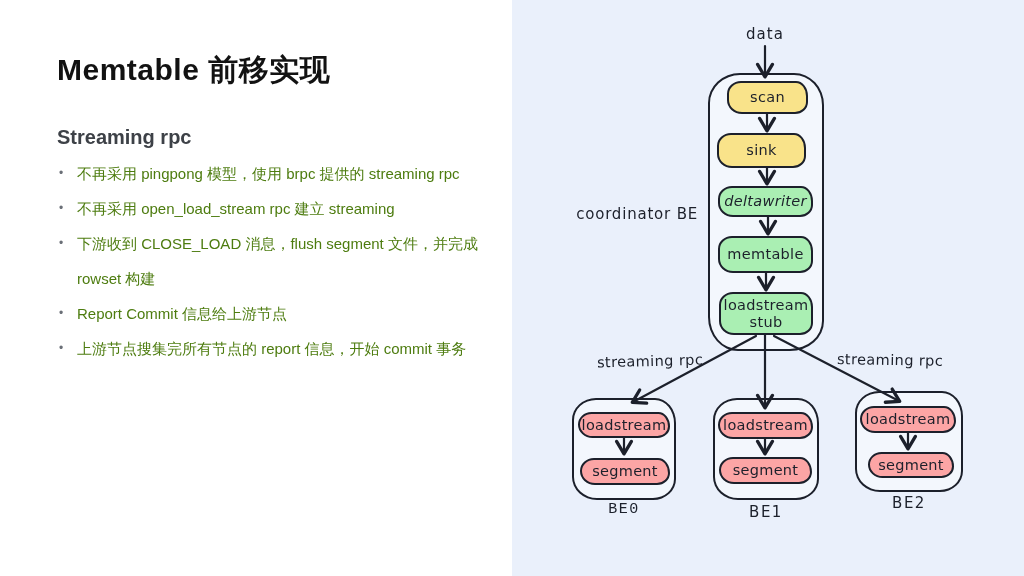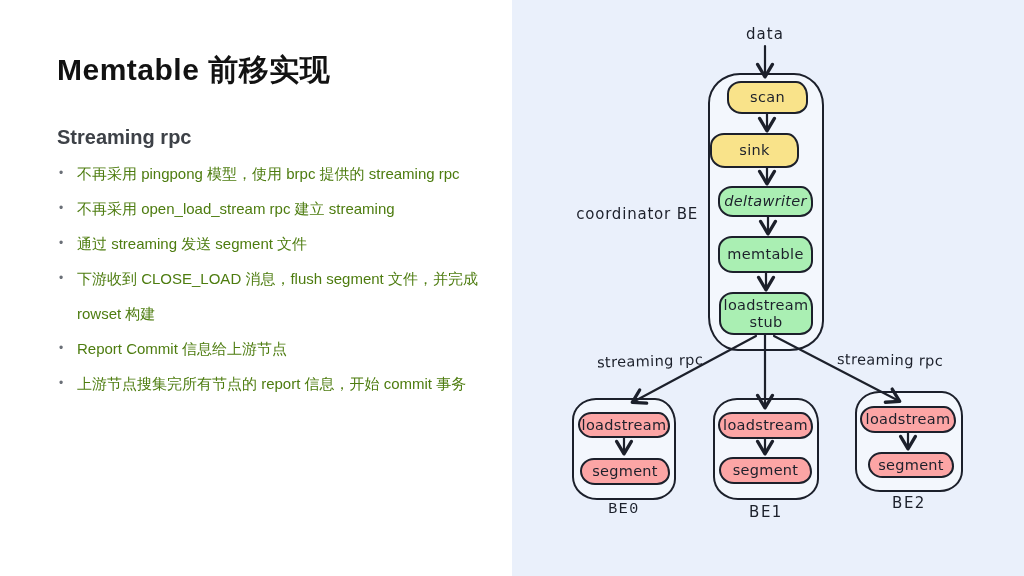--- a/index.html
+++ b/index.html
@@ -68,21 +68,21 @@
     text-align: center;
     font-size: 14.5px; letter-spacing: 0.3px;
     line-height: 17px;
     padding: 2px 4px;
   }
   .yellow { background: #F9E38A; }
   .green  { background: #AAEFB3; }
   .blue   { background: #fca5a5; }
 
   .scan       { left: 215px; top: 81px;  width: 81px; height: 33px; }
-  .sink       { left: 198px; top: 133px; width: 89px; height: 35px; }
+  .sink       { left: 205px; top: 133px; width: 89px; height: 35px; }
   .deltawriter{ left: 206px; top: 186px; width: 95px; height: 31px; font-style: italic; }
   .memtable   { left: 206px; top: 236px; width: 95px; height: 37px; }
   .stub       { left: 207px; top: 292px; width: 94px; height: 43px; }
 
   .be0-loadstream { left: 66px;  top: 412px; width: 92px; height: 26px; }
   .be0-segment    { left: 68px;  top: 458px; width: 90px; height: 27px; }
   .be1-loadstream { left: 206px; top: 412px; width: 95px; height: 27px; }
   .be1-segment    { left: 207px; top: 457px; width: 93px; height: 27px; }
   .be2-loadstream { left: 348px; top: 406px; width: 96px; height: 27px; }
   .be2-segment    { left: 356px; top: 452px; width: 86px; height: 26px; }
@@ -115,21 +115,20 @@
       <span class="wm" style="left: 802px; top: 315px;">Apache Doris</span>
       <span class="wm" style="left: 802px; top: 484px;">Apache Doris</span>
     </div>
 
   <div class="left-panel">
     <h1 class="page-title">Memtable 前移实现</h1>
     <h2 class="section-subtitle">Streaming rpc</h2>
     <ul class="bullet-list">
       <li>不再采用 pingpong 模型，使用 brpc 提供的 streaming rpc</li>
       <li>不再采用 open_load_stream rpc 建立 streaming</li>
-      <li>通过 streaming 发送 segment 文件</li>
       <li>下游收到 CLOSE_LOAD 消息，flush segment 文件，并完成 rowset 构建</li>
       <li>Report Commit 信息给上游节点</li>
       <li>上游节点搜集完所有节点的 report 信息，开始 commit 事务</li>
     </ul>
   </div>
 
   <div class="right-panel">
 
     <div class="dlabel hand data-label">data</div>
 

